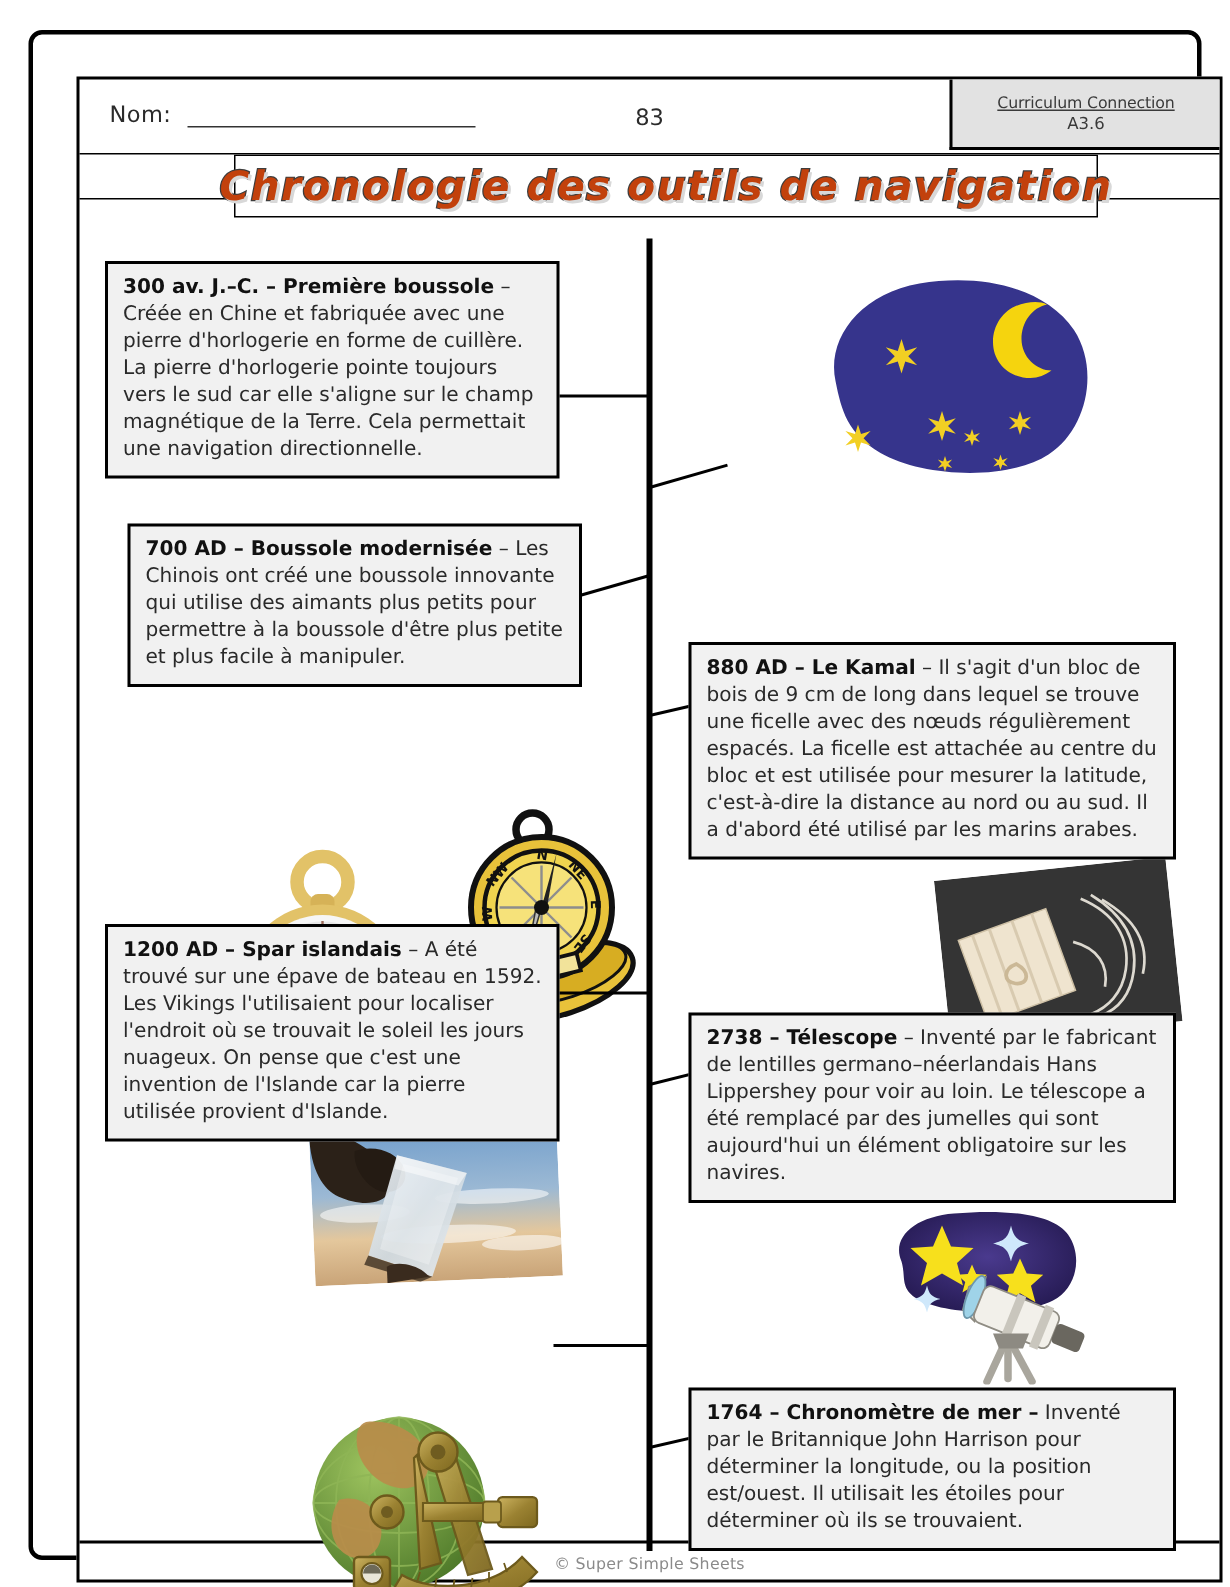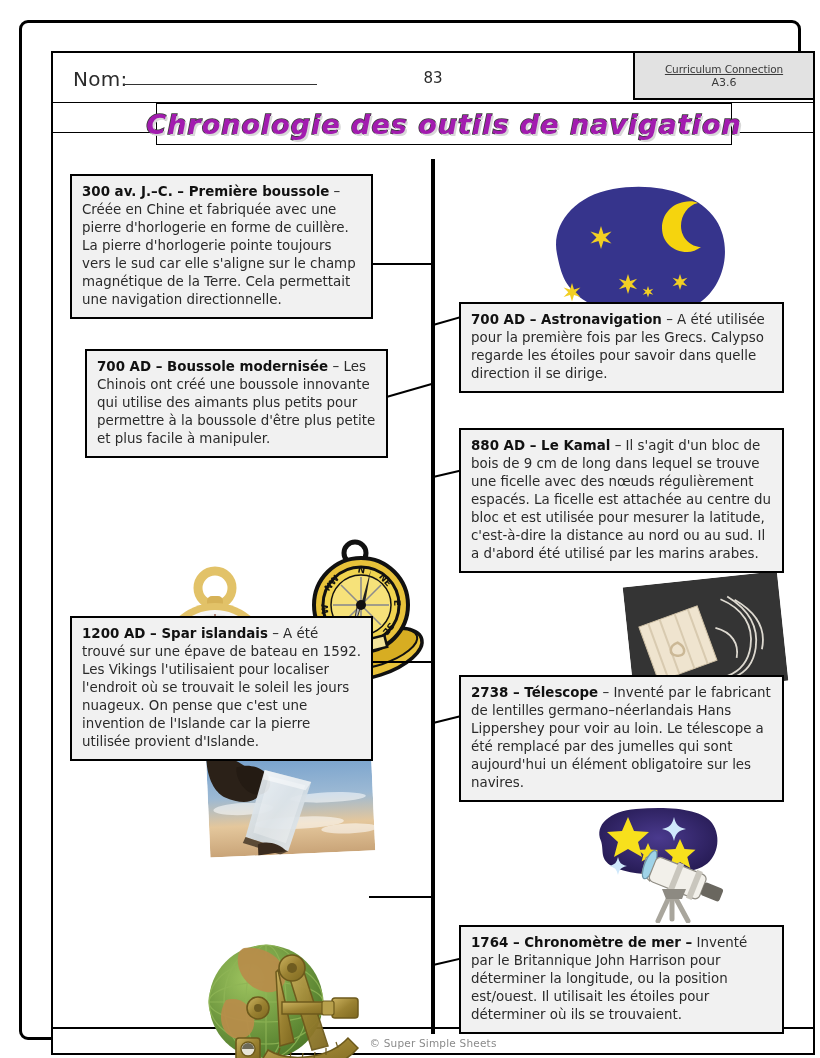--- a/index.html
+++ b/index.html
@@ -31,21 +31,21 @@
   
   .header {
     position: absolute;
     left: 0; top: 0;
     width: 100%; height: 50px;
     border-bottom: 1.5px solid #000;
   }
   .nom-label {
     position: absolute;
     left: 20px; top: 14px;
-    font-size: 20px;
+    font-size: 15px;
     color: #2b2b2b;
     letter-spacing: .3px;
   }
   .nom-line {
     position: absolute;
     left: 72px; top: 31px;
     width: 192px;
     border-bottom: 1.5px solid #333;
   }
   .page-number {
@@ -97,21 +97,21 @@
     align-items: center;
     justify-content: center;
     z-index: 4;
   }
   .title-text {
     font-family: "DejaVu Sans", sans-serif;
     font-size: 27px;
     font-weight: bold;
     font-style: italic;
     letter-spacing: 1px;
-    color: #a21caf;
+    color: #c2410c;
     -webkit-text-stroke: 1.6px #3d3d3d;
     paint-order: stroke fill;
     text-shadow: 2px 2px 0 #d8d8d8;
     white-space: nowrap;
   }
 
   
   .body-area {
     position: absolute;
     left: 0; top: 81px;
@@ -450,23 +450,20 @@
       <div class="connector" style="left:380px; top:342px; width:54px; transform: rotate(-13deg);"></div>
       <div class="connector" style="left:316px; top:527px; width:65px;"></div>
       <div class="connector" style="left:380px; top:588px; width:54px; transform: rotate(-14deg);"></div>
       <div class="connector" style="left:316px; top:762px; width:65px;"></div>
       <div class="connector" style="left:380px; top:830px; width:56px; transform: rotate(-13deg);"></div>
 
       <div class="box" style="left:17px; top:40px; width:303px;">
         <b>300 av. J.–C. – Première boussole</b><span> – </span><span>Créée en Chine et fabriquée avec une pierre d'horlogerie en forme de cuillère. La pierre d'horlogerie pointe toujours vers le sud car elle s'aligne sur le champ magnétique de la Terre. Cela permettait une navigation directionnelle.</span>
       </div>
 
-      <div class="box" style="left:406px; top:168px; width:325px;">
-        <b>700 AD – Astronavigation</b><span> – </span><span>A été utilisée pour la première fois par les Grecs. Calypso regarde les étoiles pour savoir dans quelle direction il se dirige.</span>
-      </div>
 
       <div class="box" style="left:32px; top:215px; width:303px;">
         <b>700 AD – Boussole modernisée</b><span> – </span><span>Les Chinois ont créé une boussole innovante qui utilise des aimants plus petits pour permettre à la boussole d'être plus petite et plus facile à manipuler.</span>
       </div>
 
       <div class="box" style="left:406px; top:294px; width:325px;">
         <b>880 AD – Le Kamal</b><span> – </span><span>Il s'agit d'un bloc de bois de 9 cm de long dans lequel se trouve une ficelle avec des nœuds régulièrement espacés. La ficelle est attachée au centre du bloc et est utilisée pour mesurer la latitude, c'est-à-dire la distance au nord ou au sud. Il a d'abord été utilisé par les marins arabes.</span>
       </div>
 
       <div class="box" style="left:17px; top:482px; width:303px;">

